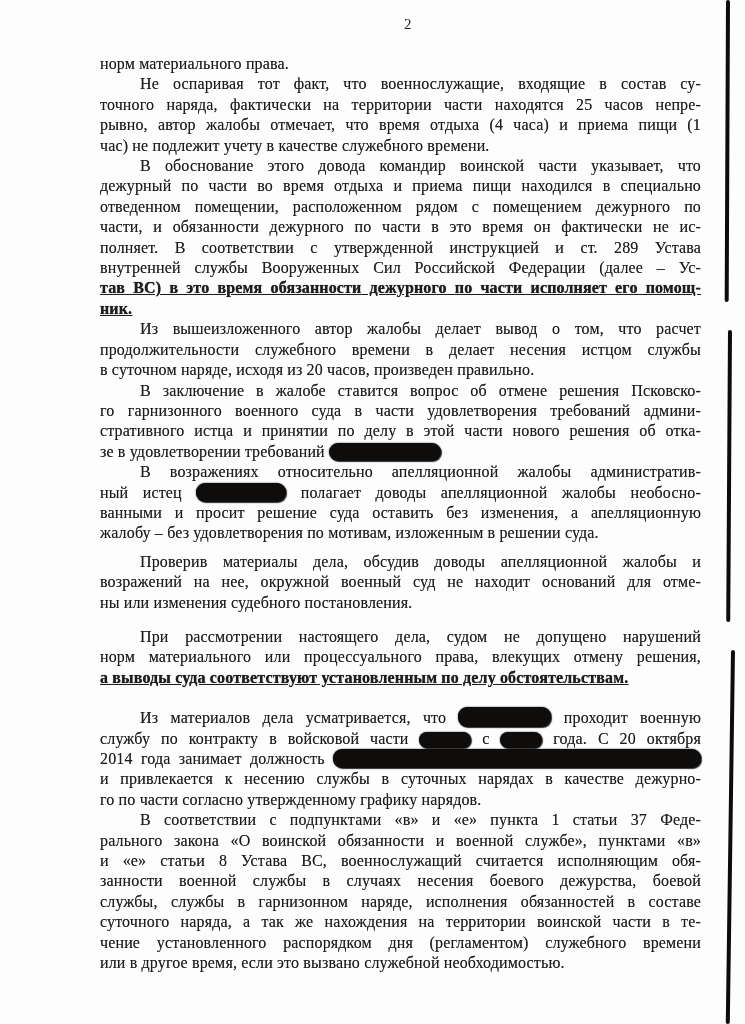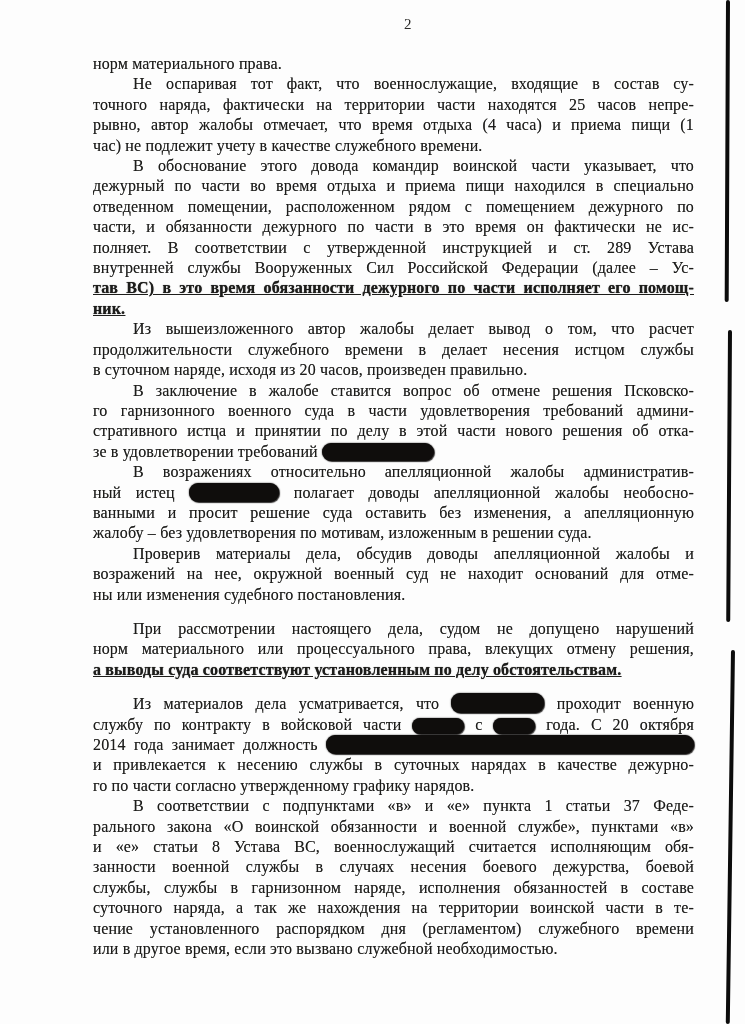--- a/index.html
+++ b/index.html
@@ -15,21 +15,21 @@
   .page-number {
     position: absolute;
     top: 16px;
     left: 404px;
     font-size: 15px;
     color: #2a2a28;
   }
   .doc-body {
     position: absolute;
     top: 54px;
-    left: 93px;
+    left: 100px;
     width: 601px;
     font-size: 16px;
     line-height: 20.4px;
     letter-spacing: 0.15px;
     text-shadow: 0 0 0.4px rgba(20,20,20,0.55);
   }
   .para { margin: 0; }
   .line {
     text-align: justify;
     text-align-last: justify;
@@ -95,31 +95,31 @@
         <div class="line"><span class="seg">го гарнизонного военного суда в части удовлетворения требований админи-</span></div>
         <div class="line"><span class="seg">стративного истца и принятии по делу в этой части нового решения об отка-</span></div>
         <div class="line last"><span class="seg">зе в удовлетворении требований </span><span class="redaction" style="width: 112px; height: 18px;"></span></div>
       </div>
       <div class="para">
         <div class="line indent"><span class="seg">В возражениях относительно апелляционной жалобы административ-</span></div>
         <div class="line"><span class="seg">ный истец </span><span class="redaction" style="width: 90px; height: 19px;"></span><span class="seg"> полагает доводы апелляционной жалобы необосно-</span></div>
         <div class="line"><span class="seg">ванными и просит решение суда оставить без изменения, а апелляционную</span></div>
         <div class="line last"><span class="seg">жалобу – без удовлетворения по мотивам, изложенным в решении суда.</span></div>
       </div>
-      <div class="para" style="margin-top: 0;">
+      <div class="para" style="margin-top: 8px;">
         <div class="line indent"><span class="seg">Проверив материалы дела, обсудив доводы апелляционной жалобы и</span></div>
         <div class="line"><span class="seg">возражений на нее, окружной военный суд не находит оснований для отме-</span></div>
         <div class="line last"><span class="seg">ны или изменения судебного постановления.</span></div>
       </div>
       <div class="para" style="margin-top: 14px;">
         <div class="line indent"><span class="seg">При рассмотрении настоящего дела, судом не допущено нарушений</span></div>
         <div class="line"><span class="seg">норм материального или процессуального права, влекущих отмену решения,</span></div>
         <div class="line last"><span class="seg bold">а выводы суда соответствуют установленным по делу обстоятельствам.</span></div>
       </div>
-      <div class="para" style="margin-top: 13px;">
+      <div class="para" style="margin-top: 19px;">
         <div class="line indent"><span class="seg">Из материалов дела усматривается, что </span><span class="redaction" style="width: 93px; height: 20px;"></span><span class="seg"> проходит военную</span></div>
         <div class="line"><span class="seg">службу по контракту в войсковой части </span><span class="redaction" style="width: 52px; height: 16px;"></span><span class="seg"> с </span><span class="redaction" style="width: 42px; height: 16px;"></span><span class="seg"> года. С 20 октября</span></div>
         <div class="line"><span class="seg">2014 года занимает должность </span><span class="redaction" style="width: 368px; height: 19px;"></span></div>
         <div class="line"><span class="seg">и привлекается к несению службы в суточных нарядах в качестве дежурно-</span></div>
         <div class="line last"><span class="seg">го по части согласно утвержденному графику нарядов.</span></div>
       </div>
       <div class="para">
         <div class="line indent"><span class="seg">В соответствии с подпунктами «в» и «е» пункта 1 статьи 37 Феде-</span></div>
         <div class="line"><span class="seg">рального закона «О воинской обязанности и военной службе», пунктами «в»</span></div>
         <div class="line"><span class="seg">и «е» статьи 8 Устава ВС, военнослужащий считается исполняющим обя-</span></div>

